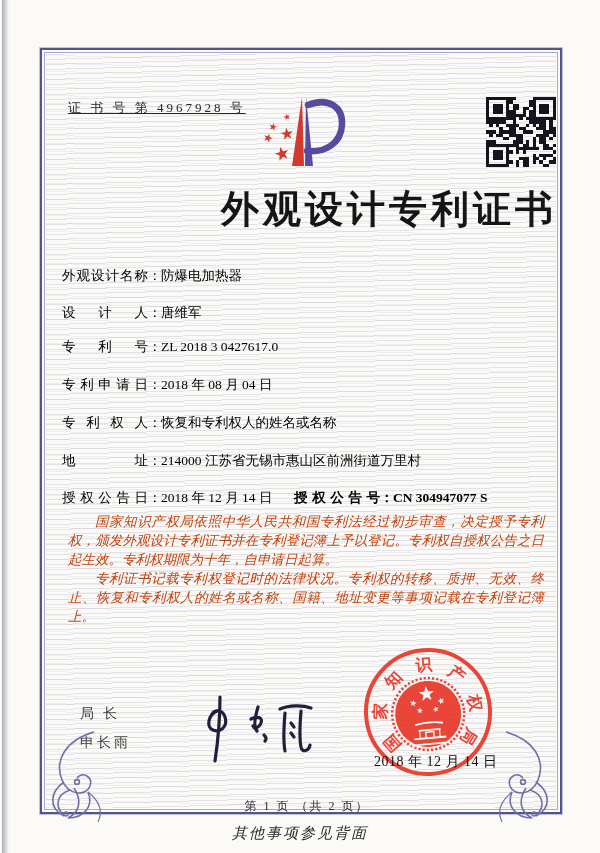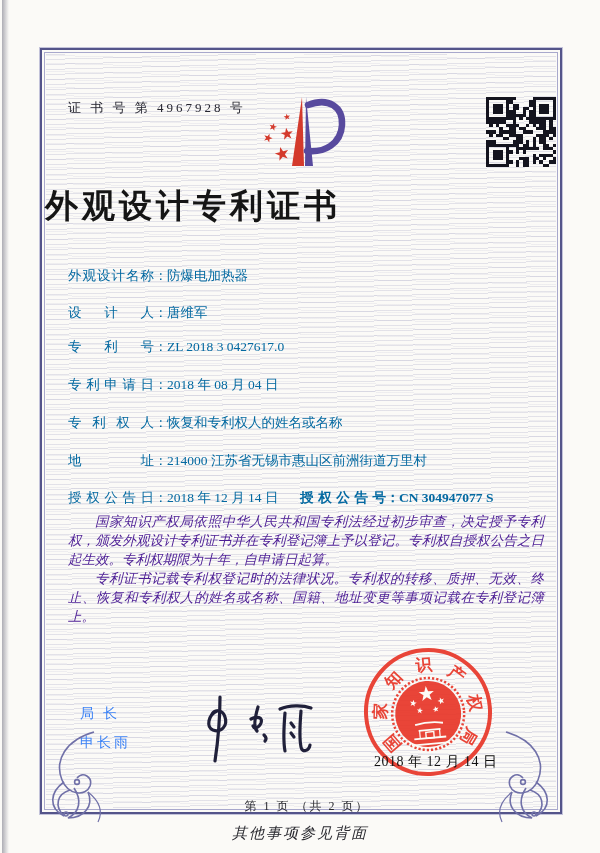--- a/index.html
+++ b/index.html
@@ -12,34 +12,34 @@
   .edge-shadow{position:absolute;left:2px;top:0;width:7px;height:853px;
     background:linear-gradient(to right,rgba(80,80,100,.45),rgba(80,80,100,0));}
   .frame{position:absolute;left:40px;top:48px;width:518px;height:762px;
     border:2px solid var(--border_blue,#54548a);
     box-shadow:0 0 0 1px #c3c3da;}
   .frame-inner{position:absolute;inset:2px;border:1px solid #a8a8cc;}
   .guilloche{position:absolute;inset:1px;
     background-image:
       repeating-linear-gradient(178.5deg,rgba(128,128,175,.20) 0 1px,transparent 1px 5px),
       repeating-linear-gradient(1.5deg,rgba(128,128,175,.10) 0 1px,transparent 1px 8px);}
-  .cert-no{position:absolute;left:23px;top:46px;font-size:13px;letter-spacing:3px;color:#262630;}
+  .cert-no{position:absolute;left:23px;top:46px;font-size:13px;letter-spacing:3px;color:#262630;text-decoration:underline;}
   .logo{position:absolute;left:200px;top:38px;}
   .qr{position:absolute;left:441px;top:44px;width:70px;height:70px;}
-  .title{position:absolute;left:0;top:131px;width:100%;text-align:left;
-    font-size:33px;font-weight:700;letter-spacing:4px;color:#151515;}
-  .field{position:absolute;left:23px;font-size:13.5px;white-space:nowrap;color:#0369a1;}
+  .title{position:absolute;left:0;top:131px;width:100%;text-align:right;
+    font-size:38px;font-weight:700;letter-spacing:4px;color:#151515;}
+  .field{position:absolute;left:17px;font-size:13.5px;white-space:nowrap;color:#000000;}
   .flabel{display:inline-block;width:86px;text-align:justify;text-align-last:justify;vertical-align:bottom;}
   .colon{display:inline-block;width:13px;}
   .f0{top:214px}.f1{top:251px}.f2{top:285px}.f3{top:323px}.f4{top:361px}.f5{top:399px}.f6{top:436px}
   .grant2{position:absolute;left:232px;top:0;font-weight:bold;}
   .paras{position:absolute;left:23px;top:459px;width:476px;
-    font-size:13.5px;line-height:19px;font-style:italic;color:#4c1d95;text-align:justify;}
+    font-size:13.5px;line-height:19px;font-style:italic;color:#c2410c;text-align:justify;}
   .paras p{margin:0;text-indent:2em;}
-  .signer{position:absolute;left:35px;top:652px;font-size:14px;color:#3b82f6;}
+  .signer{position:absolute;left:35px;top:652px;font-size:14px;color:#404040;}
   .signer .s-title{letter-spacing:9px;}
   .signer .s-name{letter-spacing:3px;margin-top:11px;}
   .signature{position:absolute;left:120px;top:636px;}
   .seal{position:absolute;left:313px;top:589px;opacity:.93;transform:rotate(-5deg);}
   .seal text{font-family:"Liberation Serif","DejaVu Serif",serif;font-weight:700;}
   .seal-date{position:absolute;left:329px;top:700px;font-size:14px;letter-spacing:.5px;
     color:#111;z-index:5;}
   .page-info{position:absolute;left:6px;top:745px;width:100%;text-align:center;
     font-size:12px;letter-spacing:2px;color:#26262c;}
   .back-note{position:absolute;left:0;top:824px;width:100%;text-align:center;

